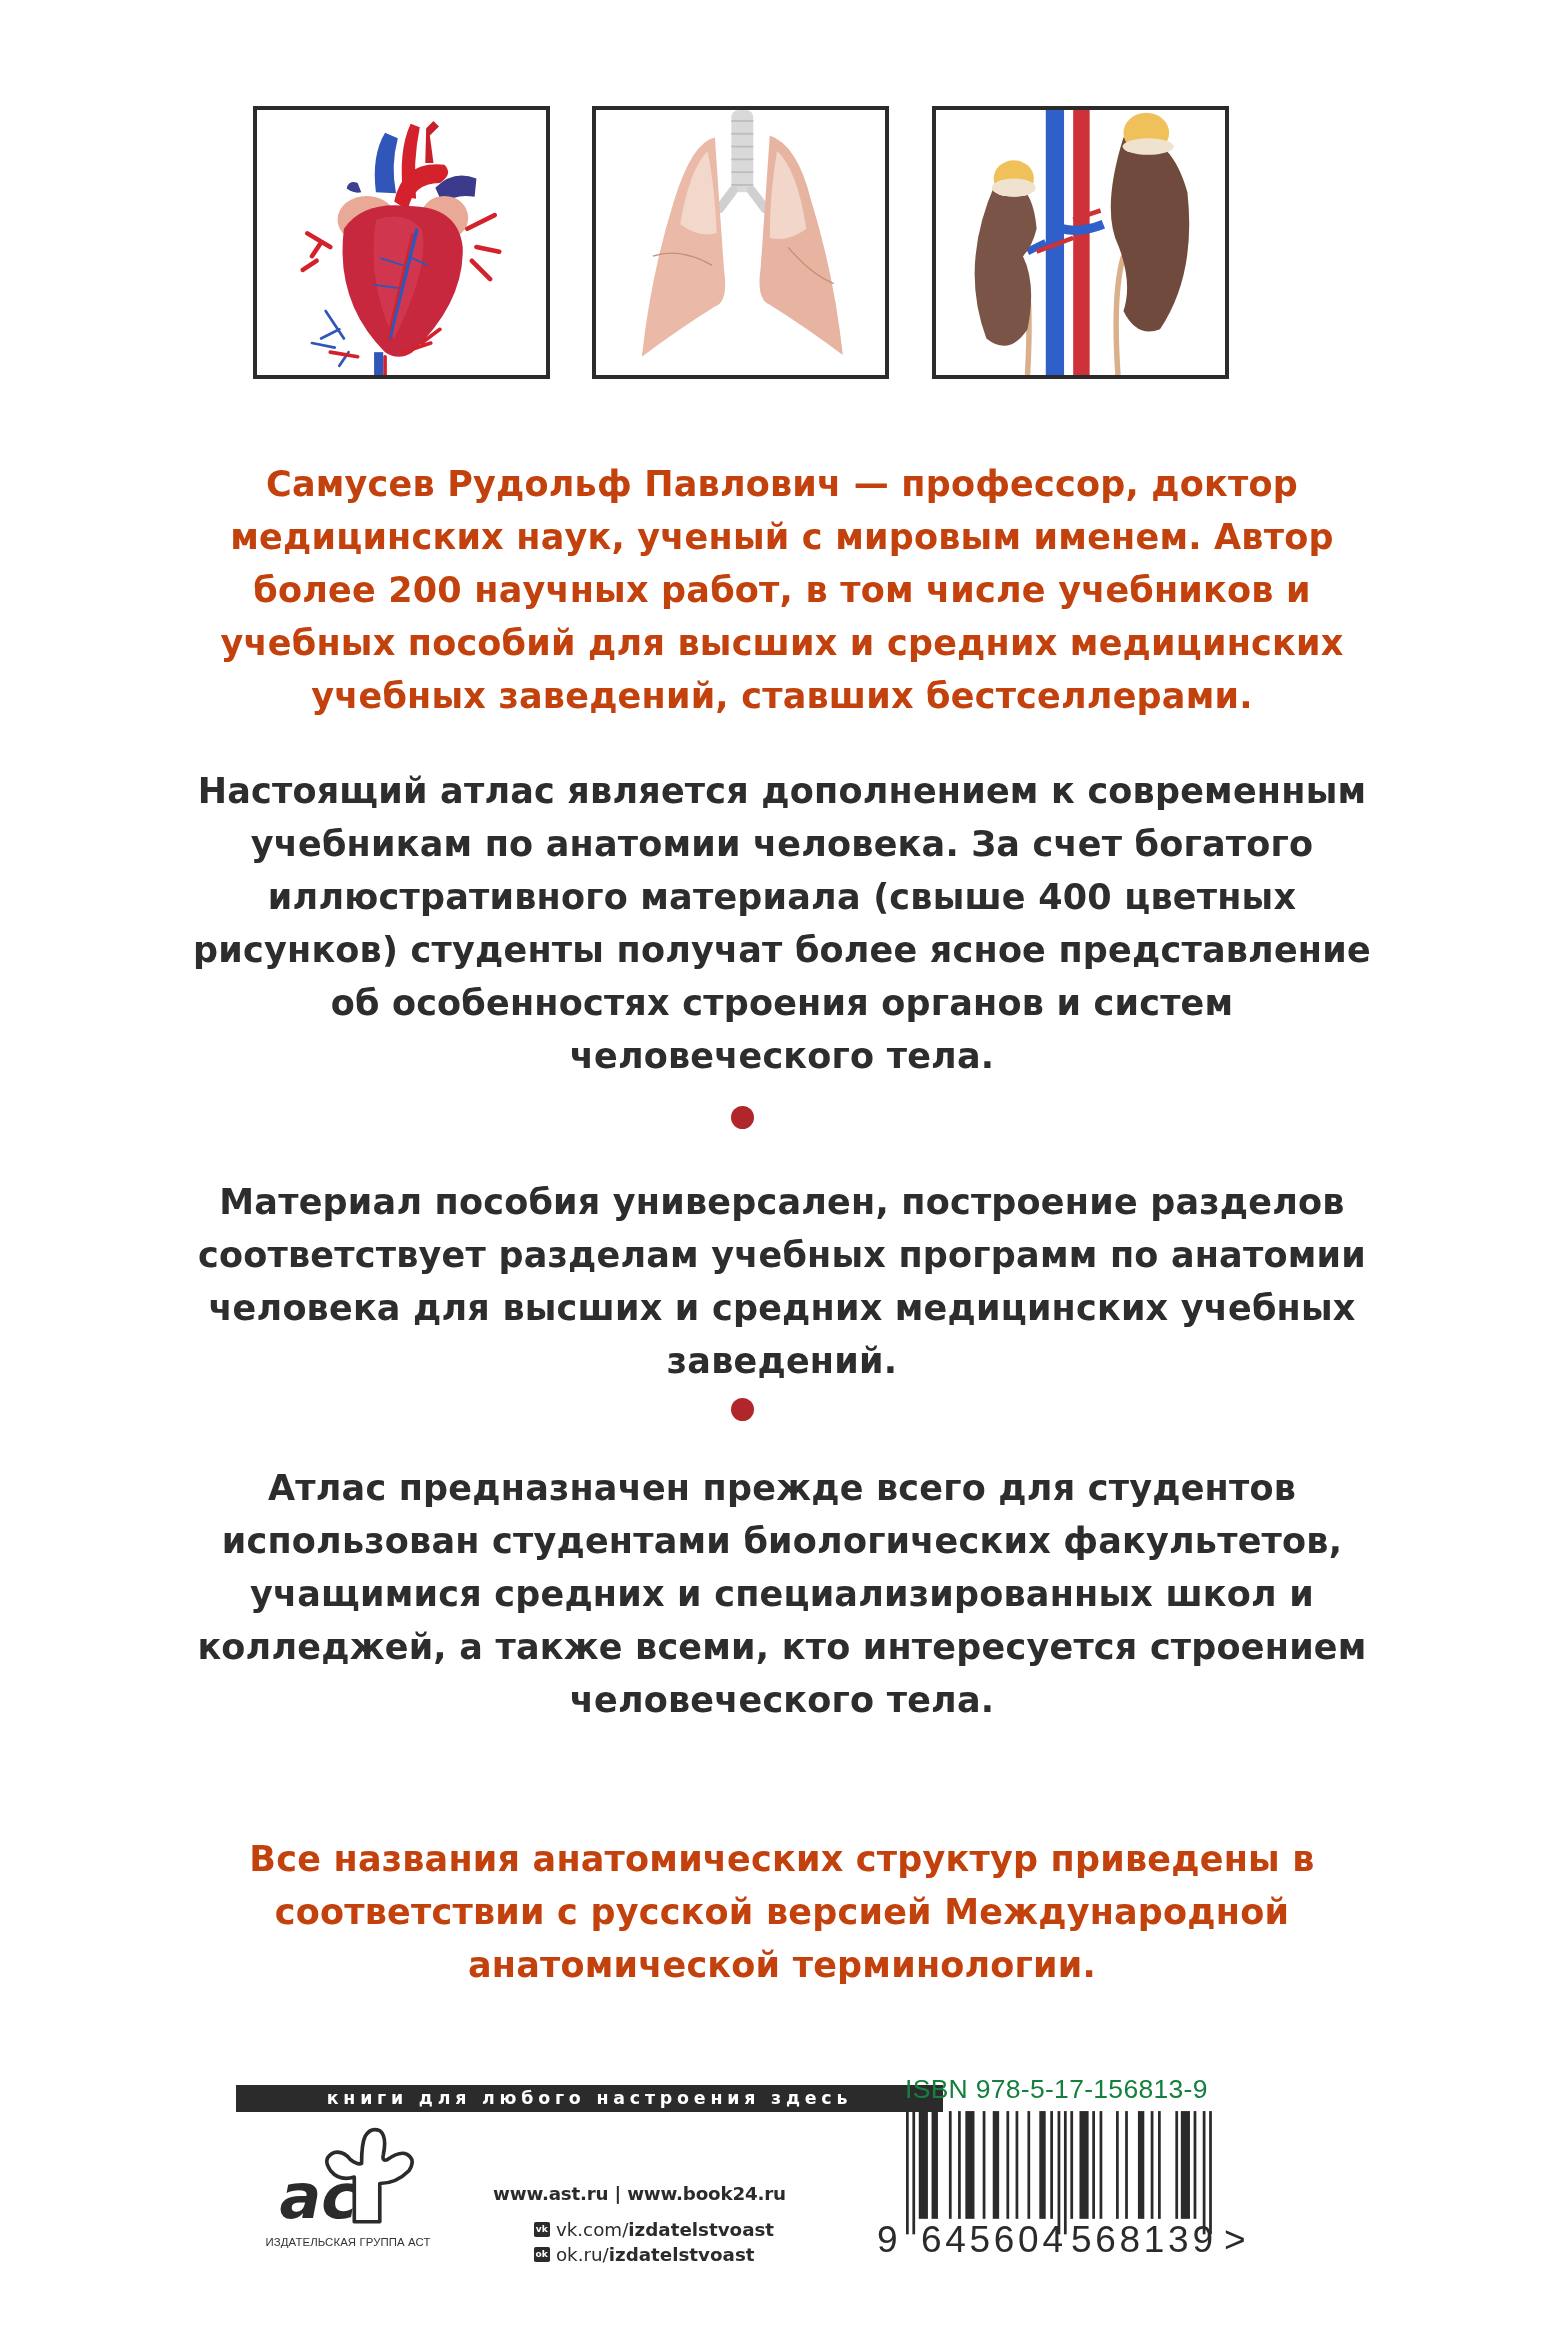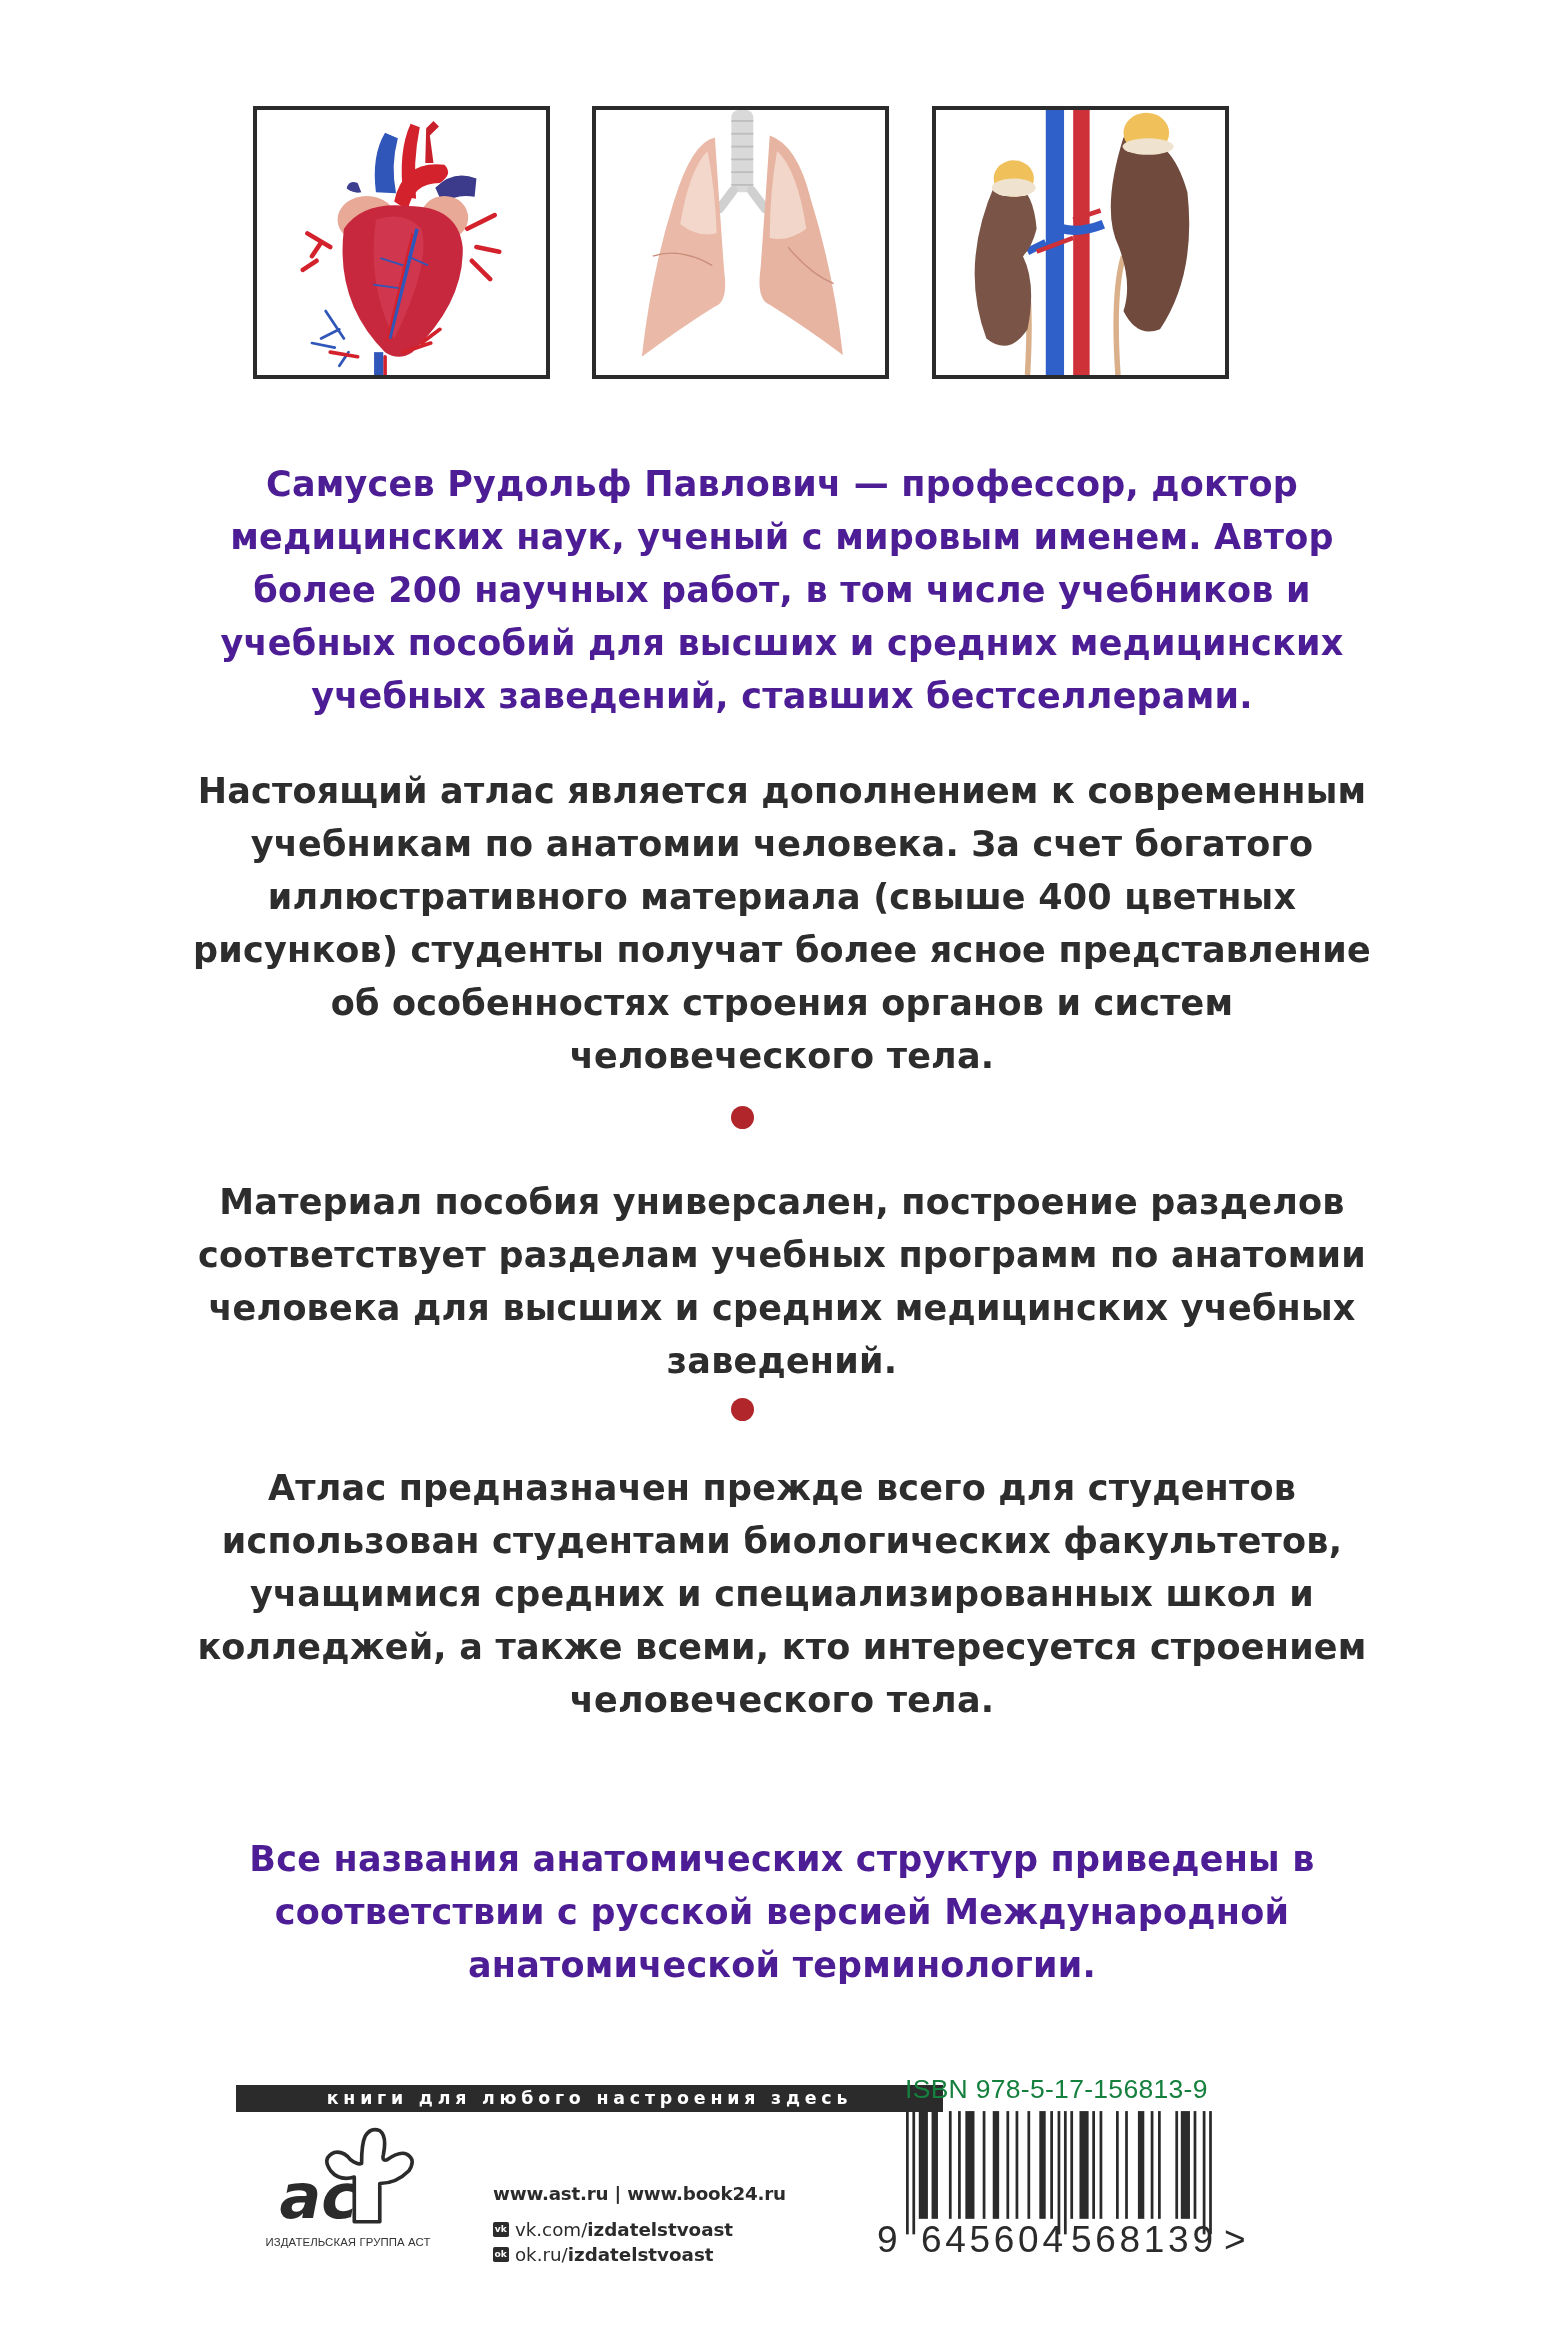--- a/index.html
+++ b/index.html
@@ -9,39 +9,39 @@
   
   .frame { position: absolute; top: 106px; width: 289px; height: 265px;
            border: 4.6px solid #2b2b2b; background: #ffffff; overflow: hidden; }
   .frame svg { width: 100%; height: 100%; display: block; }
 
   
   .para { position: absolute; left: 91px; width: 1382px; text-align: center;
           font-family: "DejaVu Sans", sans-serif; font-weight: bold;
           font-size: 35px; line-height: 53px; letter-spacing: 0.2px; margin: 0; }
   .para .ln { display: block; white-space: nowrap; }
-  .red { color: #4c1d95; }
+  .red { color: #c2410c; }
   .dark { color: #2d2d2d; }
 
   .bullet { position: absolute; width: 23px; height: 23px; border-radius: 50%;
             background: #b0262a; }
 
   
   .banner { position: absolute; left: 236px; top: 2085px; width: 707px; height: 27.4px;
             background: #2b2b2b; color: #ffffff; font-family: "DejaVu Sans", sans-serif;
             font-weight: bold; font-size: 17.4px; line-height: 27.4px; text-align: center;
             letter-spacing: 4.8px; white-space: nowrap; }
   .logo { position: absolute; left: 274px; top: 2127px; width: 146px; height: 102px; }
   .logo-caption { position: absolute; left: 252px; top: 2236px; width: 192px;
                   font-family: "Liberation Sans", sans-serif; font-size: 11.4px;
                   color: #333; text-align: center; letter-spacing: 0.1px; white-space: nowrap; }
   .links { position: absolute; left: 493px; font-family: "DejaVu Sans", sans-serif;
            color: #2b2b2b; white-space: nowrap; }
   .site-line { top: 2183px; font-size: 18.3px; font-weight: bold; letter-spacing: -0.2px; }
-  .social-line { font-size: 18.3px; display: flex; align-items: center; gap: 6.4px; }
+  .social-line { font-size: 18.3px; display: flex; align-items: center; gap: 6.4px; margin-left: 41px; }
   .social-line .pre { font-weight: normal; }
   .social-line .handle { font-weight: bold; }
   .sicon { width: 15.5px; height: 15.5px; background: #2b2b2b; border-radius: 1.8px;
            color: #fff; font-size: 9.1px; font-weight: bold; line-height: 15.5px;
            text-align: center; font-family: "DejaVu Sans", sans-serif; }
 
   .isbn { position: absolute; left: 905px; top: 2074px; font-family: "Liberation Sans", sans-serif;
           font-size: 26.5px; color: #15803d; white-space: nowrap; letter-spacing: 0.3px; }
   .barcode { position: absolute; left: 906px; top: 2111px; width: 315px; height: 128px; }
   .bc-digits { position: absolute; top: 2219px; font-family: "Liberation Sans", sans-serif;

